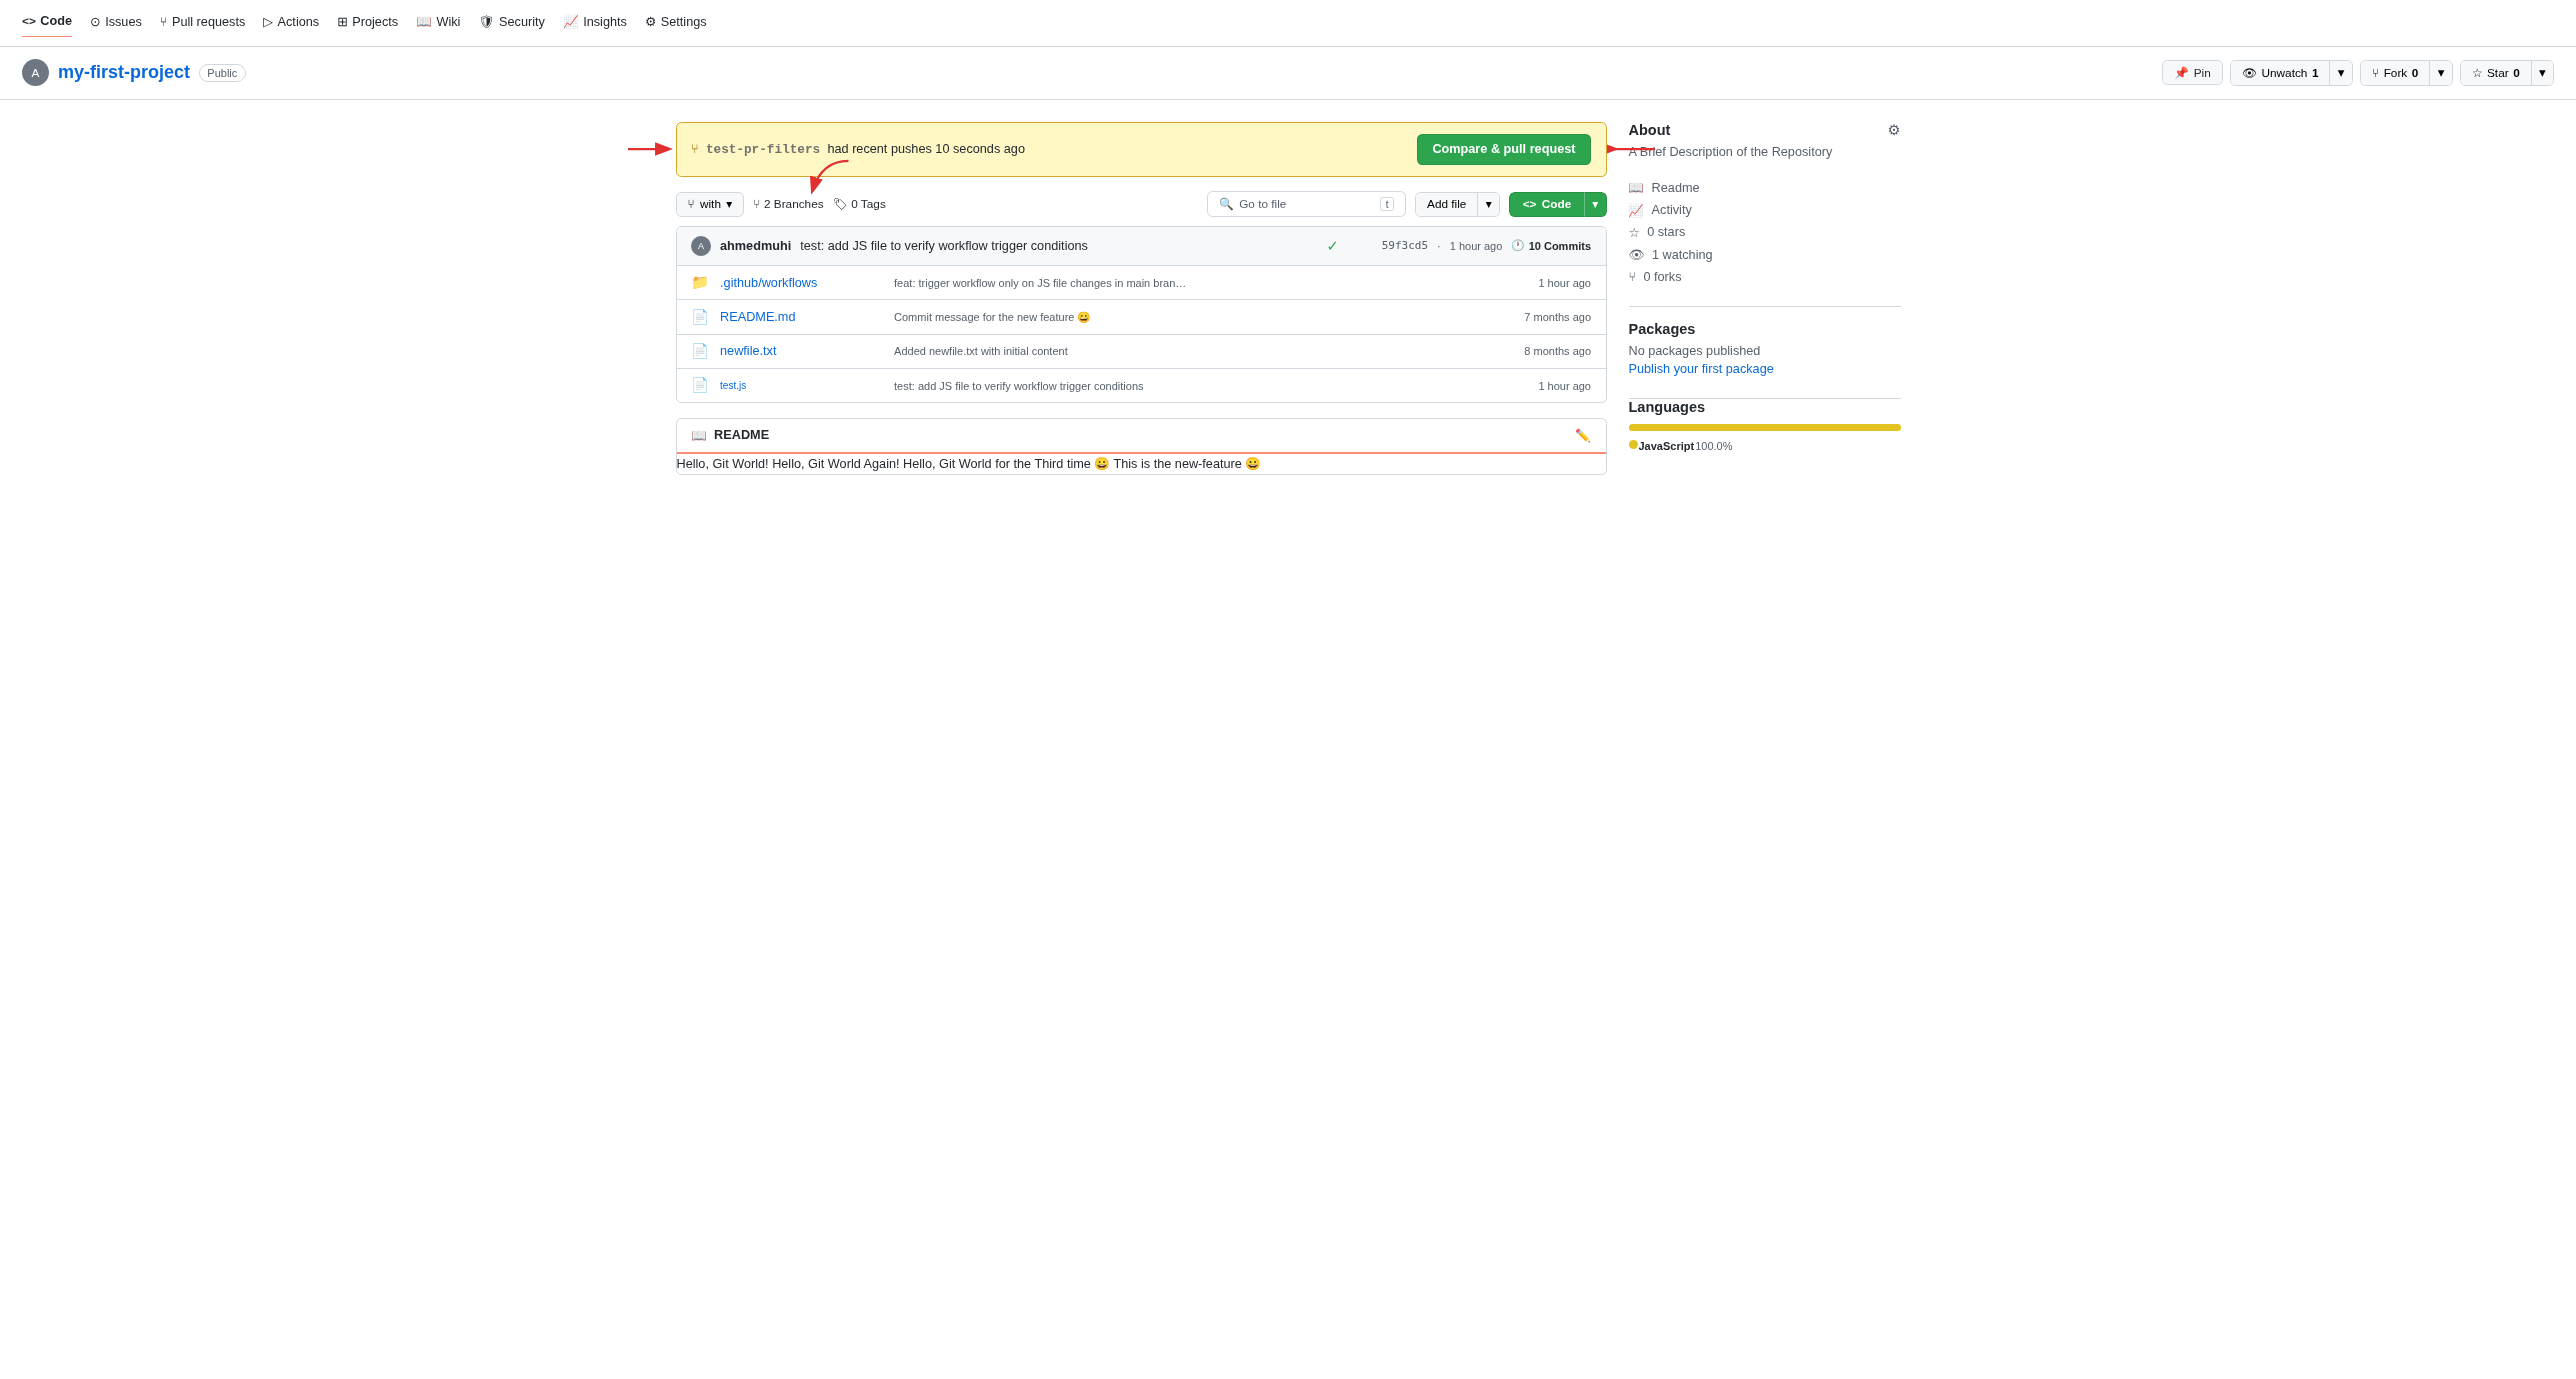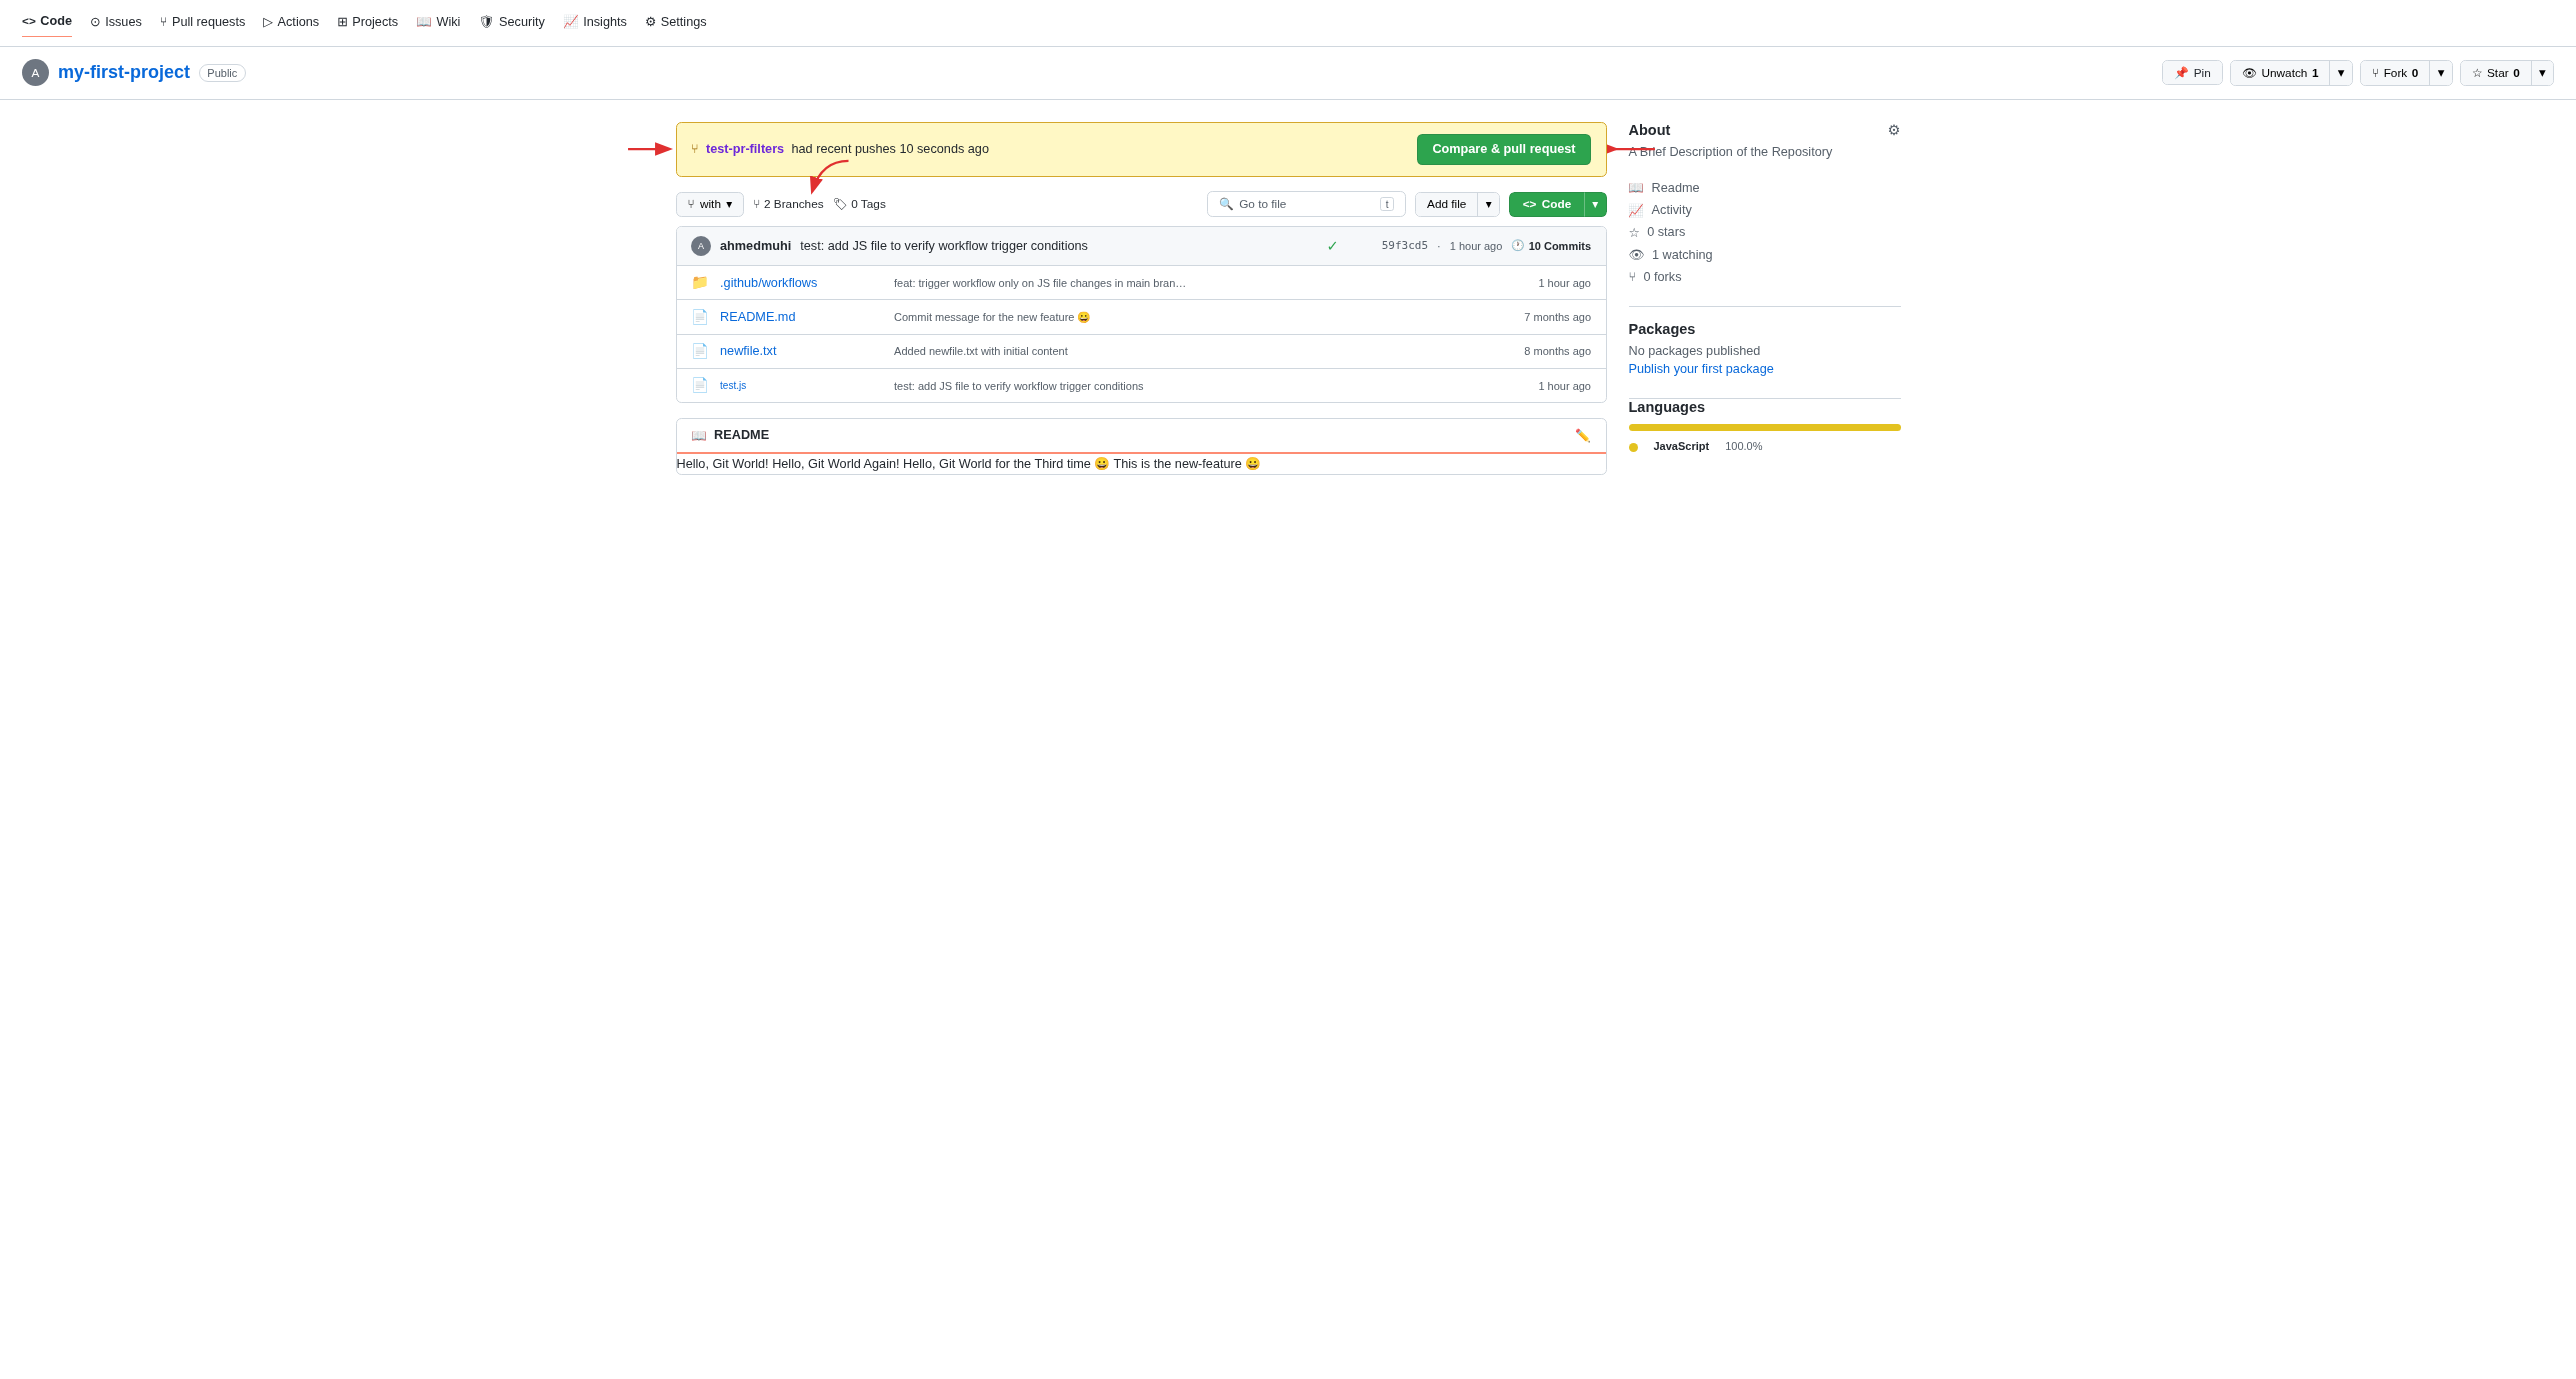--- a/index.html
+++ b/index.html
@@ -103,21 +103,21 @@
             <marker id="arr1" markerWidth="8" markerHeight="8" refX="6" refY="3" orient="auto">
               <path d="M0,0 L0,6 L8,3 z" fill="#e03030"></path>
             </marker>
           </defs>
         <path d="M2,15 L47,15" stroke="#e03030" stroke-width="2.5" fill="none" marker-end="url(#arr1)"></path>
       </svg>
 
       <div style="display:flex;align-items:center;justify-content:space-between;background:#fff8c5;border:0.9px solid #d4a72c;border-radius:5.4px;padding:11px 14.5px;">
         <div style="display:flex;align-items:center;gap:7.3px;font-size:12.7px;">
           <span style="color:#9a6700;">⑂</span>
-          <span style="font-weight:600;color:#6d28d9;cursor:pointer;">test-pr-filters</span>
+          <span style="font-weight:600;color:#737373;cursor:pointer;font-family:Liberation Mono, monospace;">test-pr-filters</span>
           <span>had recent pushes 10 seconds ago</span>
         </div>
         <button style="background:#2da44e;color:#fff;border:0.9px solid rgba(31,35,40,.15);border-radius:5.4px;padding:7.3px 14.5px;font-size:12.7px;font-weight:600;cursor:pointer;white-space:nowrap;">Compare &amp; pull request</button>
       </div>
 
       <svg style="position:absolute;right:-50px;top:50%;transform:translateY(-50%);width:50px;height:27px;" viewBox="0 0 55 30">
         <defs>
             <marker id="arr2" markerWidth="8" markerHeight="8" refX="2" refY="3" orient="auto">
               <path d="M8,0 L8,6 L0,3 z" fill="#e03030"></path>
             </marker>
@@ -258,21 +258,21 @@
 
     <div style="margin-bottom:22px;border-top:0.9px solid #d0d7de;padding-top:14.5px;">
       <h2 style="font-size:14.5px;font-weight:600;margin-bottom:7.3px;">Packages</h2>
       <p style="font-size:12.7px;color:#57606a;margin-bottom:3.6px;">No packages published</p>
       <a style="font-size:12.7px;color:#0969da;text-decoration:none;cursor:pointer;">Publish your first package</a>
     </div>
 
     <div style="border-top:0.9px solid #d0d7de;padding-top:0;">
       <h2 style="font-size:14.5px;font-weight:600;margin-bottom:9px;">Languages</h2>
       <div style="height:7.3px;background:#e3c220;border-radius:3.6px;margin-bottom:9px;"></div>
-      <div style="display:flex;align-items:flex-end;gap:16px;font-size:11px;color:#57606a;">
+      <div style="display:flex;align-items:flex-start;gap:1px;font-size:11px;color:#57606a;">
         <span style="width:9px;height:9px;border-radius:50%;background:#e3c220;flex-shrink:0;display:inline-block;"></span>
         <span style="font-weight:600;color:#24292f;">JavaScript</span>
         <span>100.0%</span>
       </div>
     </div>
   </div>
 </div>
 
 
 </body></html>

